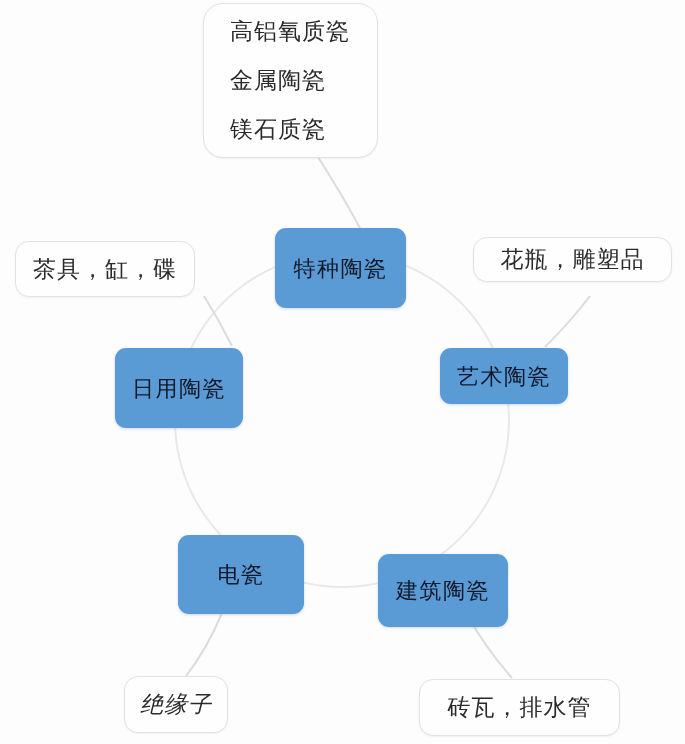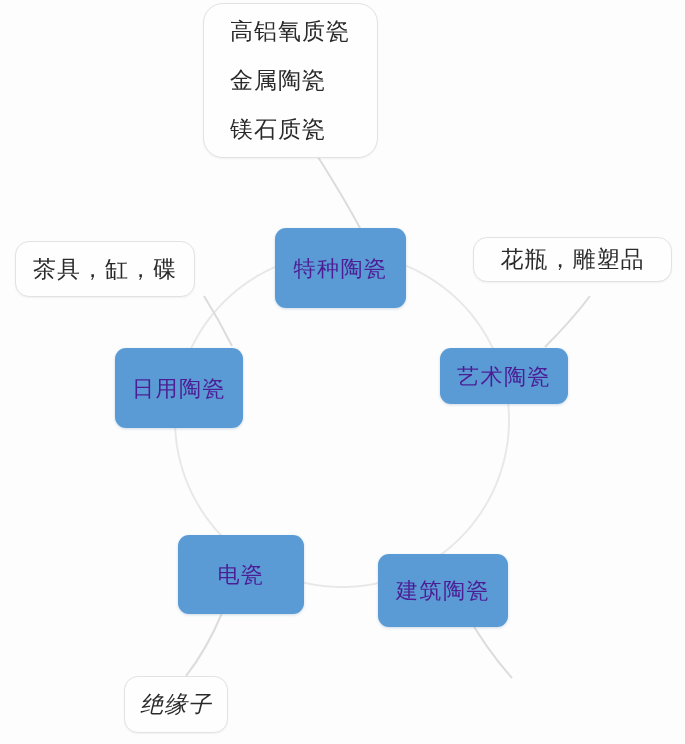--- a/index.html
+++ b/index.html
@@ -29,21 +29,21 @@
     pointer-events: none;
   }
 
   
   .node {
     position: absolute;
     display: flex;
     align-items: center;
     justify-content: center;
     background: #5b9bd5;
-    color: #4c1d95;
+    color: #0f172a;
     border-radius: 11px;
     font-size: 22px;
     letter-spacing: 1.5px;
     text-align: center;
     box-shadow: 0 1px 3px rgba(90,130,170,0.28);
     box-sizing: border-box;
     padding: 2px 6px 0 6px;
     line-height: 1.1;
   }
 
@@ -127,14 +127,17 @@
   </div>
 
   <div class="leaf" style="left:473px; top:237px; width:199px; height:45px;">
     <span class="line">花瓶，雕塑品</span>
   </div>
 
   <div class="leaf" style="left:124px; top:676px; width:104px; height:57px;font-style:italic;">
     <span class="line">绝缘子</span>
   </div>
 
+  <div class="leaf" style="left:419px; top:679px; width:201px; height:57px;">
+    <span class="line">砖瓦，排水管</span>
+  </div>
 
 </div>
 
 </body></html>

